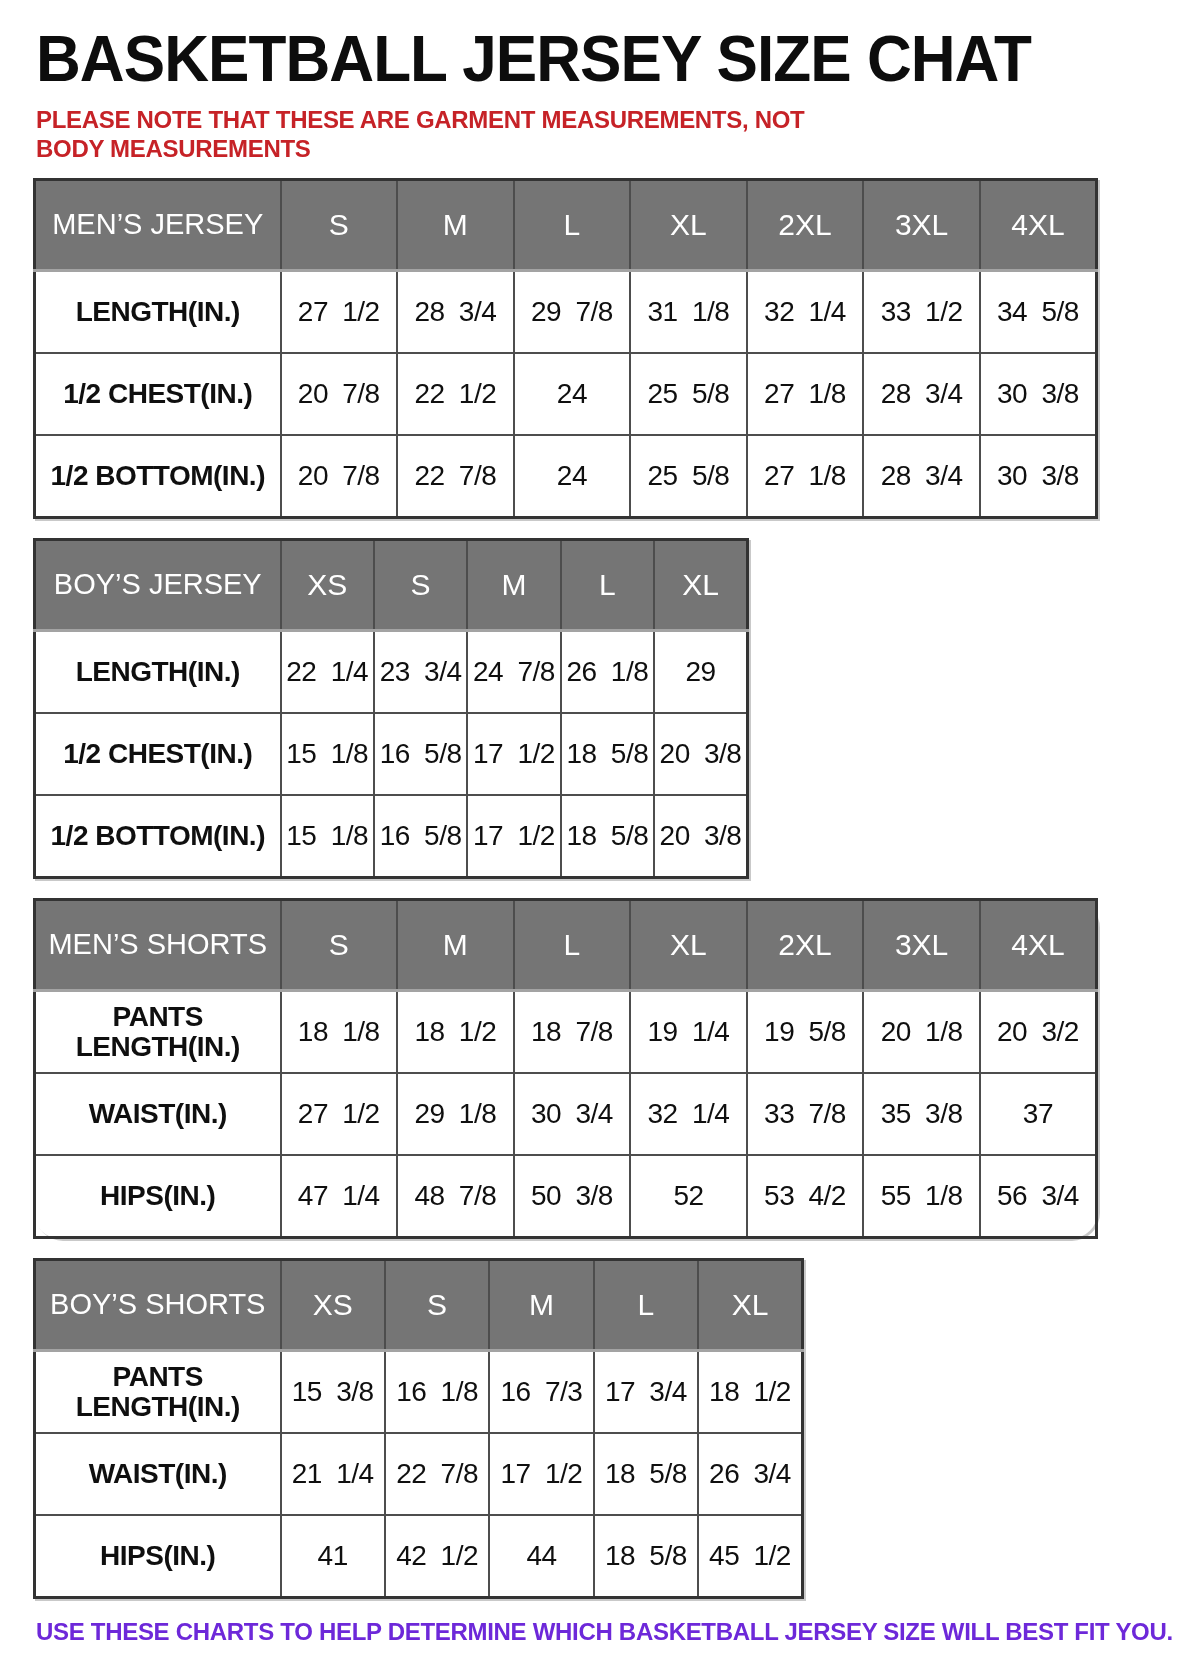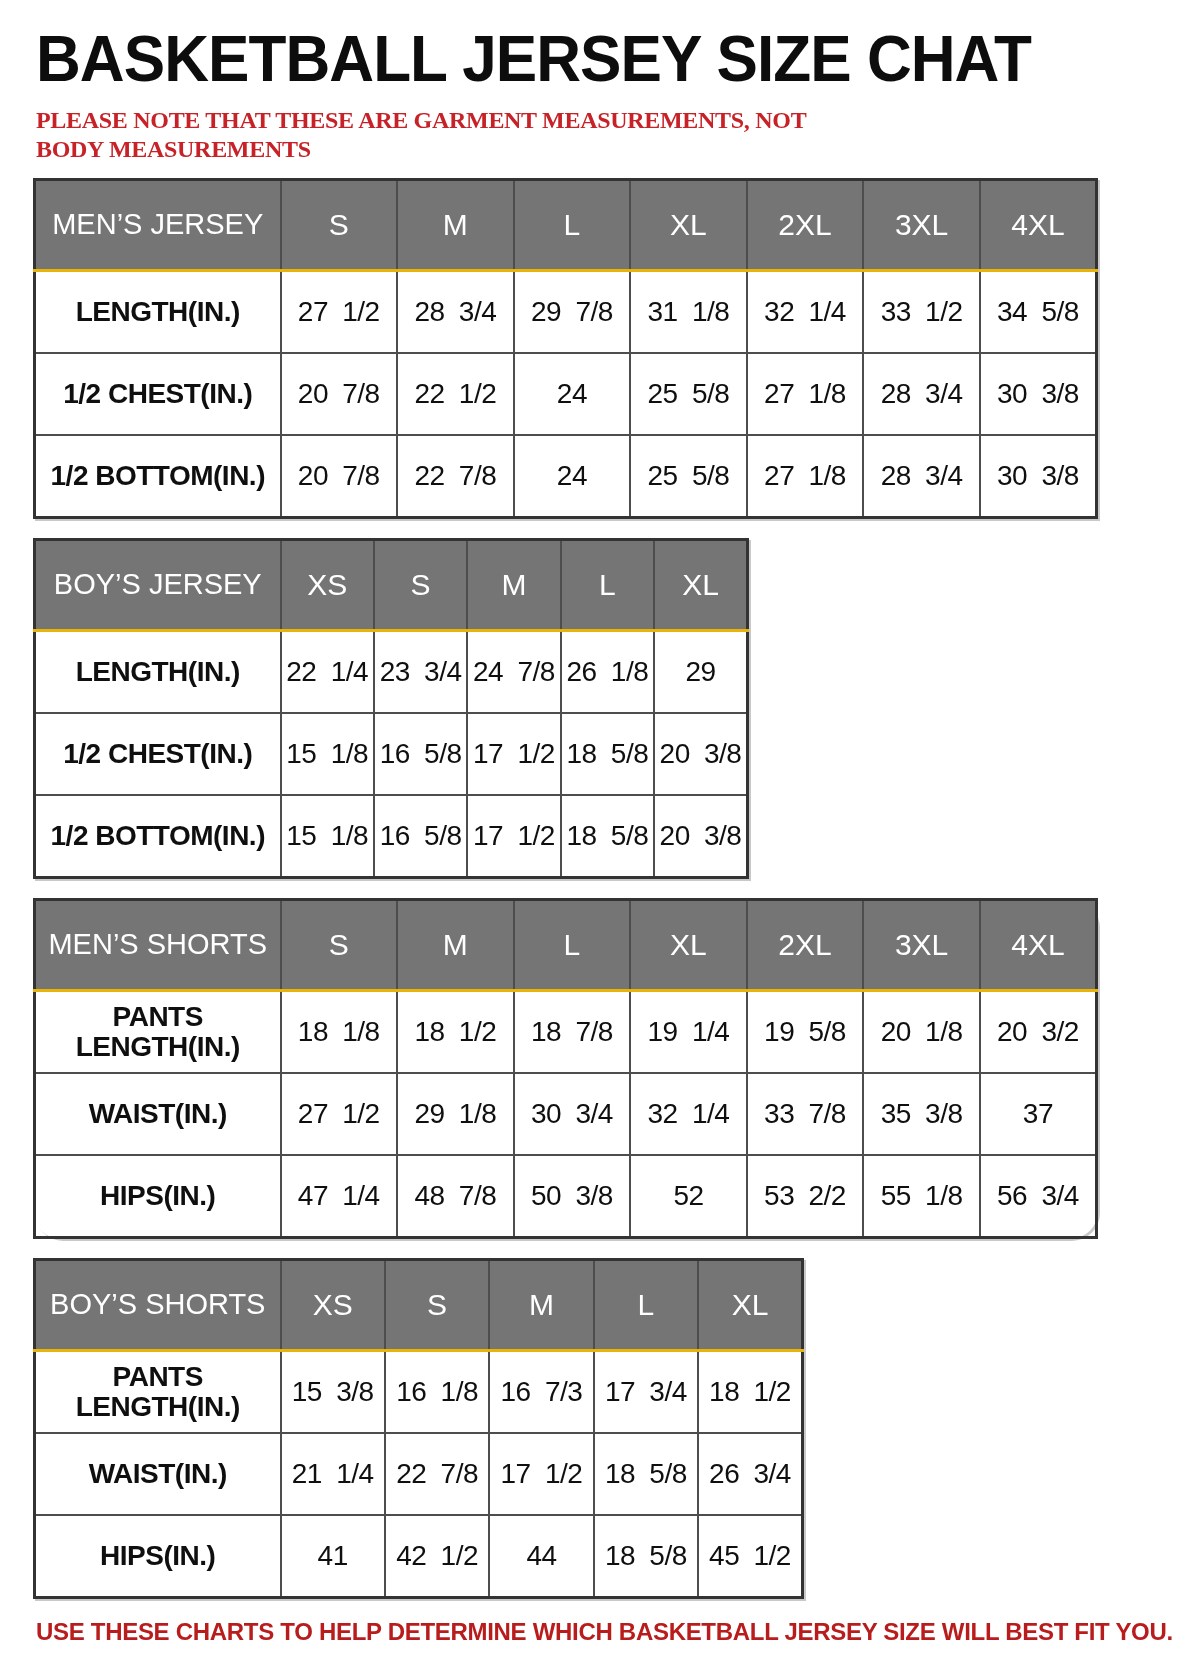--- a/index.html
+++ b/index.html
@@ -26,21 +26,20 @@
     transform-origin: left center;
   }
   .note {
     color: #c62227;
     font-weight: 700;
     font-size: 24px;
     line-height: 1.2;
     width: 830px;
     margin: 0 0 14px 3px;
     letter-spacing: -0.3px;
-    font-family: Liberation Serif, serif;
   }
   #tables-root { display: block; }
   table.size-table {
     border-collapse: collapse;
     table-layout: fixed;
     margin: 0 0 19px 0;
     background: #ffffff;
     box-shadow: 2px 2px 0 #c9c9c9;
   }
   table.size-table th,
@@ -52,41 +51,41 @@
     overflow: hidden;
   }
   table.size-table { border: 3px solid #333333; }
   table.size-table th {
     background: #757575;
     color: #ffffff;
     font-size: 30px;
     font-weight: 400;
     height: 84px;
     letter-spacing: 0px;
-    border-bottom: 3px solid #eab308;
+    border-bottom: 3px solid #a3a3a3;
   }
   table.size-table th:first-child { font-size: 29px; }
   table.size-table td {
     height: 76px;
     font-size: 28px;
     color: #0f0f0f;
   }
   td.row-label {
     font-weight: 700;
     font-size: 28px;
     letter-spacing: -0.5px;
     line-height: 1.05;
   }
   td.value-cell {
     font-weight: 400;
     word-spacing: 7px;
     letter-spacing: -0.5px;
   }
   .footer-note {
-    color: #b91c1c;
+    color: #6d28d9;
     font-weight: 700;
     font-size: 24px;
     letter-spacing: -0.3px;
     margin: 12px 0 0 3px;
     white-space: nowrap;
   }
 </style>
 </head>
 <body>
 
@@ -240,21 +239,21 @@
           <td class="value-cell">33 7/8</td>
           <td class="value-cell">35 3/8</td>
           <td class="value-cell">37</td>
         </tr>
         <tr>
           <td class="row-label">HIPS(IN.)</td>
           <td class="value-cell">47 1/4</td>
           <td class="value-cell">48 7/8</td>
           <td class="value-cell">50 3/8</td>
           <td class="value-cell">52</td>
-          <td class="value-cell">53 2/2</td>
+          <td class="value-cell">53 4/2</td>
           <td class="value-cell">55 1/8</td>
           <td class="value-cell">56 3/4</td>
         </tr>
       </tbody>
     </table>
     <table class="size-table" style="width: 771px;">
       <colgroup>
         <col style="width: 246px;">
         <col>
         <col>

